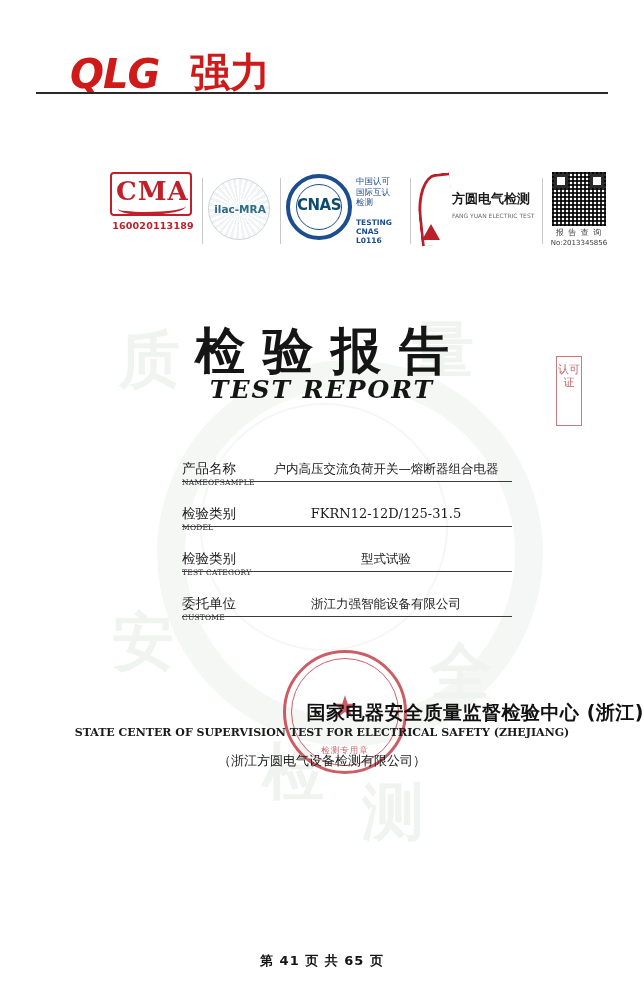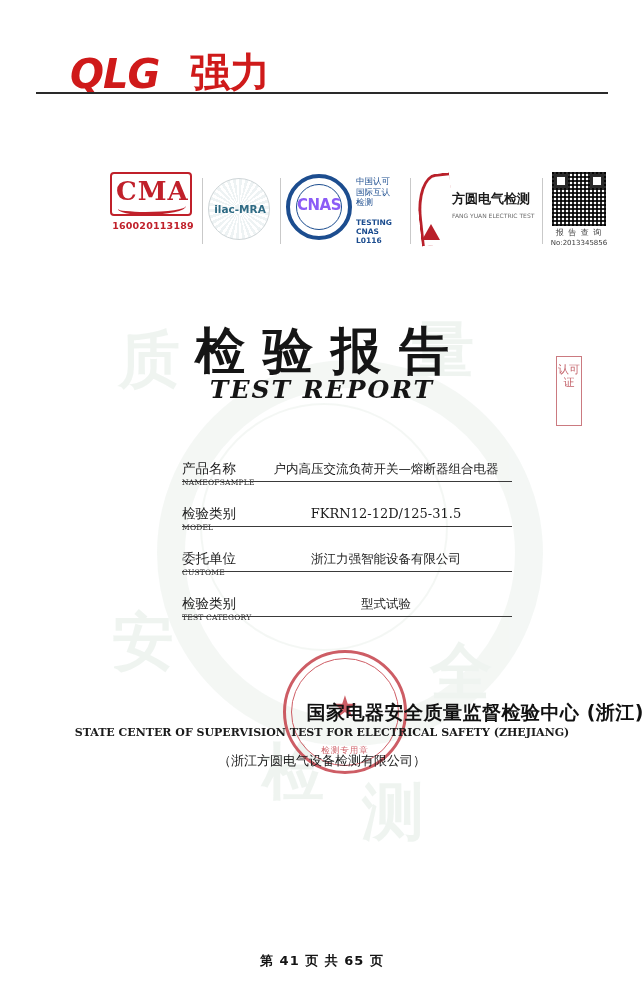--- a/index.html
+++ b/index.html
@@ -161,21 +161,21 @@
     border: 1px solid #1c4d8f;
   }
   .cnas-word {
     position: absolute;
     left: 2px; top: 24px;
     width: 62px;
     text-align: center;
     font-family: "DejaVu Sans", sans-serif;
     font-weight: bold;
     font-size: 15px;
-    color: #8b5cf6;
+    color: #0c4a6e;
     letter-spacing: -0.5px;
   }
   .cnas-cn {
     position: absolute;
     left: 70px; top: 4px;
     font-size: 8.5px;
     line-height: 10.5px;
     color: #1c4d8f;
     font-family: "DejaVu Sans", sans-serif;
   }
@@ -559,31 +559,31 @@
       <div class="field-value">户内高压交流负荷开关—熔断器组合电器</div>
       <div class="field-rule"></div>
     </div>
     <div class="field-row">
       <div class="field-label">检验类别</div>
       <div class="field-sub">MODEL</div>
       <div class="field-value serif">FKRN12-12D/125-31.5</div>
       <div class="field-rule"></div>
     </div>
     <div class="field-row">
+      <div class="field-label">检验类别</div>
+      <div class="field-sub">TEST CATEGORY</div>
+      <div class="field-value">型式试验</div>
+      <div class="field-rule"></div>
+    </div>
+    <div class="field-row">
       <div class="field-label">委托单位</div>
       <div class="field-sub">CUSTOME</div>
       <div class="field-value">浙江力强智能设备有限公司</div>
       <div class="field-rule"></div>
     </div>
-    <div class="field-row">
-      <div class="field-label">检验类别</div>
-      <div class="field-sub">TEST CATEGORY</div>
-      <div class="field-value">型式试验</div>
-      <div class="field-rule"></div>
-    </div>
   </div>
 
   <div class="seal">
     <div class="seal-star">★</div>
     <div class="seal-bottom">检测专用章</div>
   </div>
 
   <div class="issuer-cn">国家电器安全质量监督检验中心 (浙江)</div>
   <div class="issuer-en">STATE CENTER OF SUPERVISION TEST FOR ELECTRICAL SAFETY (ZHEJIANG)</div>
   <div class="issuer-sub">（浙江方圆电气设备检测有限公司）</div>

